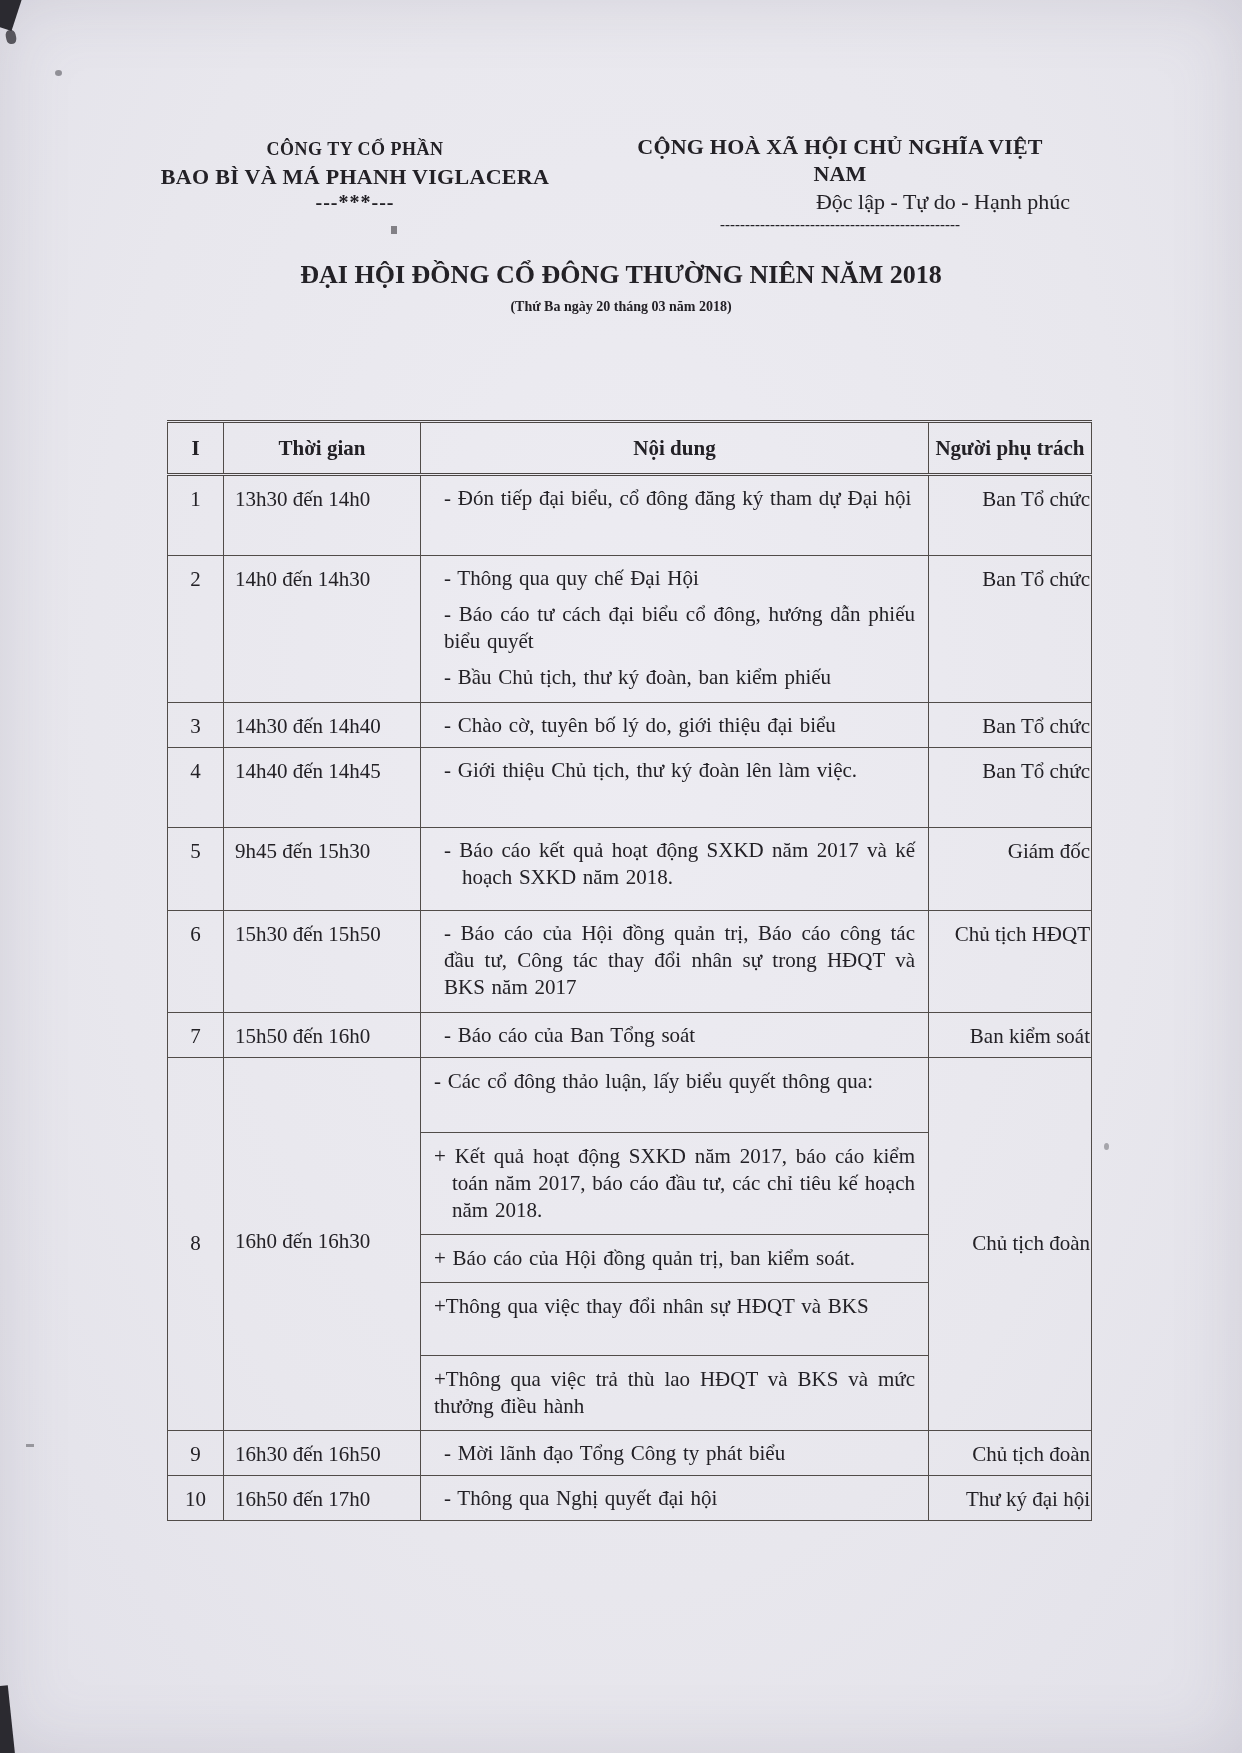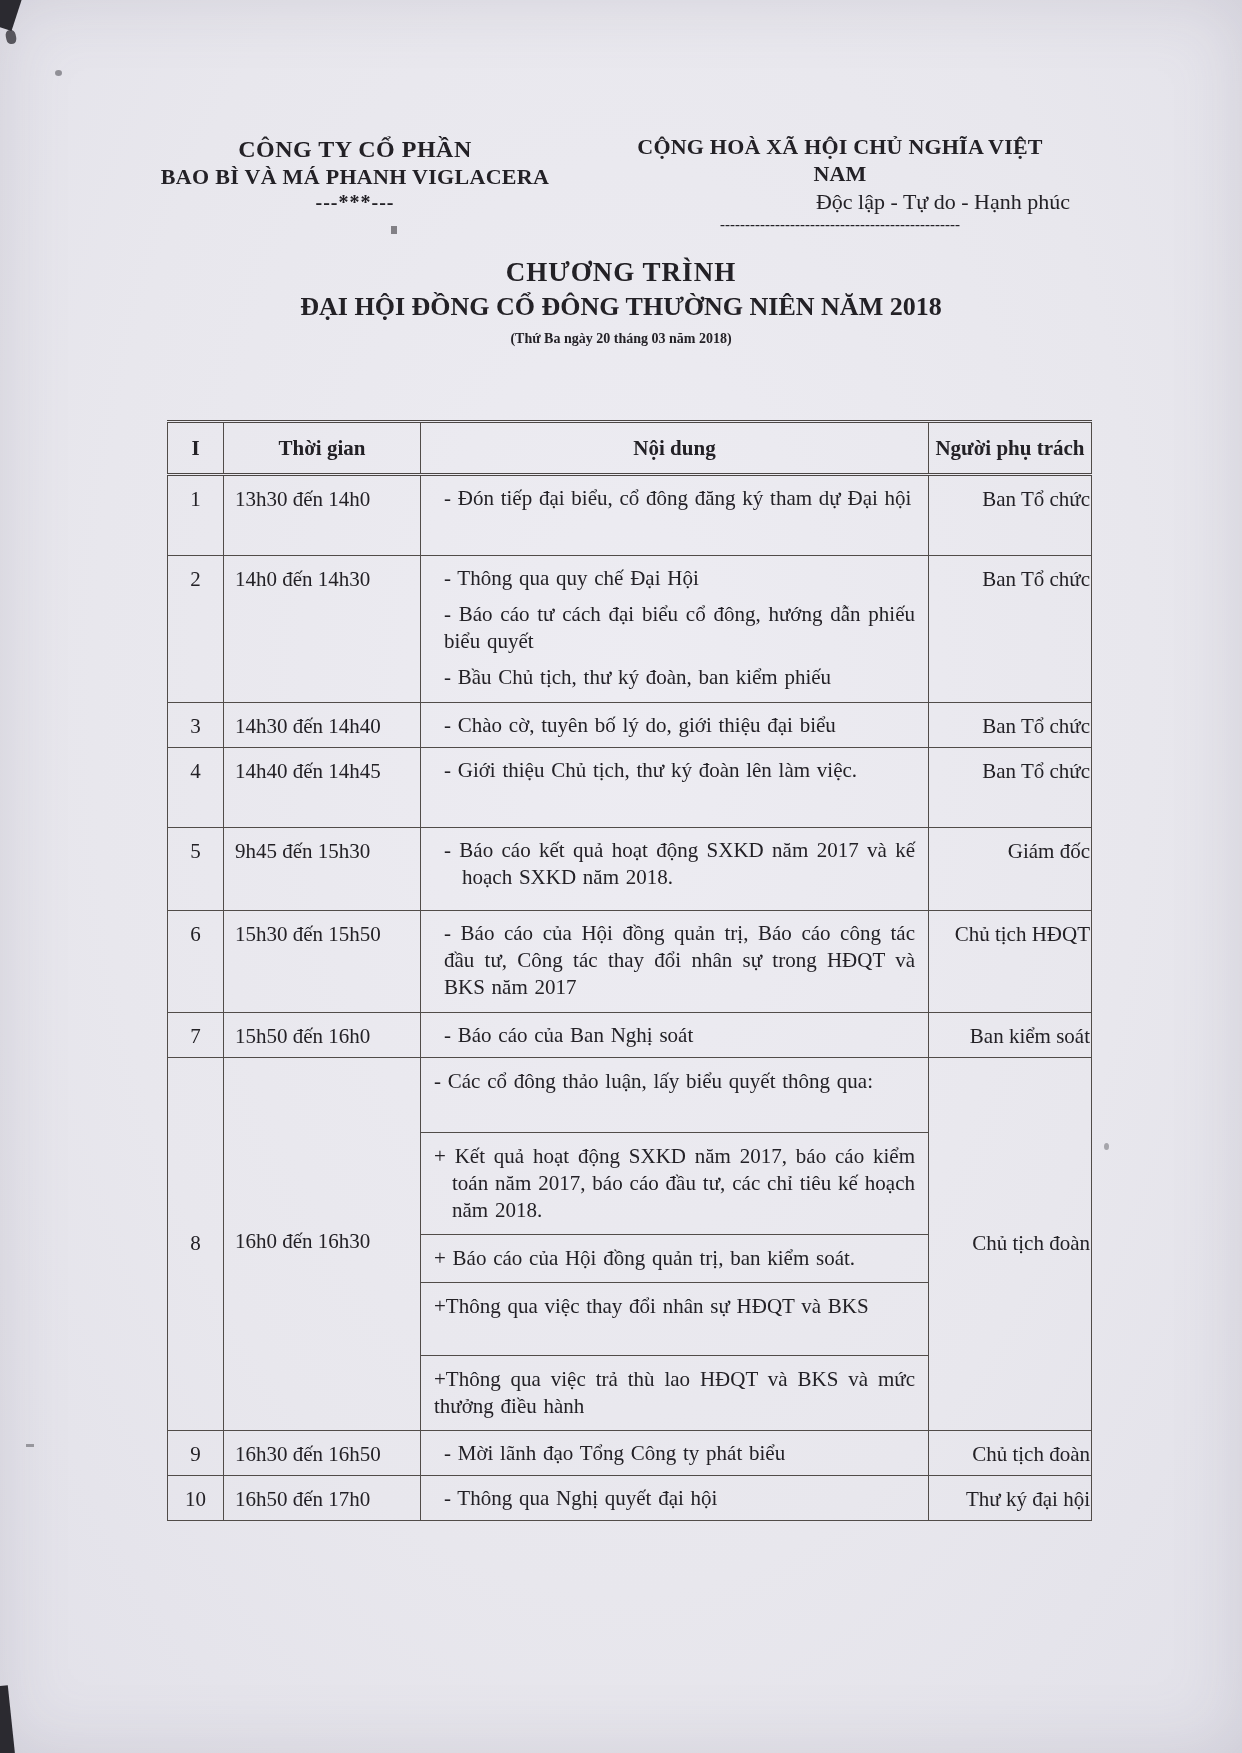--- a/index.html
+++ b/index.html
@@ -8,21 +8,21 @@
     width:1242px;height:1753px;
     background:#e9e8ee;
     background-image:radial-gradient(ellipse at 50% 40%, #edecf2 0%, #e8e7ed 60%, #e2e1e9 100%);
     box-shadow:inset 0 0 70px rgba(110,108,128,.18);
     font-family:"Liberation Serif","DejaVu Serif",serif;
     color:#232126;
     overflow:hidden;
   }
   
   .hdr-left{position:absolute;left:150px;top:136px;width:410px;text-align:center;}
-  .hdr-left .l1{font-size:24px;font-weight:bold;line-height:26px;letter-spacing:.5px;}
+  .hdr-left .l1{font-size:18px;font-weight:bold;line-height:26px;letter-spacing:.5px;}
   .hdr-left .l2{font-size:22px;font-weight:bold;line-height:29px;letter-spacing:.3px;}
   .hdr-left .l3{font-size:20px;font-weight:bold;line-height:22px;letter-spacing:1px;}
   .hdr-right{position:absolute;left:610px;top:133px;width:460px;text-align:center;}
   .hdr-right .l1{font-size:22px;font-weight:bold;line-height:27px;letter-spacing:.2px;}
   .hdr-right .l2{font-size:22px;line-height:30px;text-align:right;}
   .hdr-right .l3{font-size:15px;font-weight:bold;white-space:nowrap;overflow:hidden;width:340px;margin:0 auto;line-height:14px;}
   
   .title-block{position:absolute;left:91px;top:256px;width:1060px;text-align:center;}
   .title-block .t1{font-size:27px;font-weight:bold;line-height:32px;letter-spacing:1px;}
   .title-block .t2{font-size:26px;font-weight:bold;line-height:33px;margin-top:2px;}
@@ -82,21 +82,20 @@
     <div class="l3">---***---</div>
   </div>
 
   <div class="hdr-right">
     <div class="l1">CỘNG HOÀ XÃ HỘI CHỦ NGHĨA VIỆT NAM</div>
     <div class="l2">Độc lập - Tự do - Hạnh phúc</div>
     <div class="l3">------------------------------------------------</div>
   </div>
 
   <div class="title-block">
-    <div class="t1">CHƯƠNG TRÌNH</div>
     <div class="t2">ĐẠI HỘI ĐỒNG CỔ ĐÔNG THƯỜNG NIÊN NĂM 2018</div>
     <div class="t3">(Thứ Ba ngày 20 tháng 03 năm 2018)</div>
   </div>
 
   <table class="agenda">
     <colgroup>
       <col style="width:56px">
         <col style="width:197px">
         <col style="width:508px">
         <col style="width:163px">
@@ -157,21 +156,21 @@
         <td class="c-time">15h30 đến 15h50</td>
         <td class="c-content">
           <p>- Báo cáo của Hội đồng quản trị, Báo cáo công tác đầu tư, Công tác thay đổi nhân sự trong HĐQT và BKS  năm 2017</p>
         </td>
         <td class="c-owner">Chủ tịch HĐQT</td>
       </tr>
       <tr class="r7">
         <td class="c-no">7</td>
         <td class="c-time">15h50 đến 16h0</td>
         <td class="c-content">
-          <p>- Báo cáo của Ban Nghị soát</p>
+          <p>- Báo cáo của Ban Tổng soát</p>
         </td>
         <td class="c-owner">Ban kiểm soát</td>
       </tr>
       <tr class="rmid">
         <td class="c-no">8</td>
         <td class="c-time">16h0 đến 16h30</td>
         <td class="c-sub">
           <div class="subcell sc1">
             <p class="hang wide">- Các cổ đông thảo luận, lấy biểu quyết thông qua:</p>
           </div>

